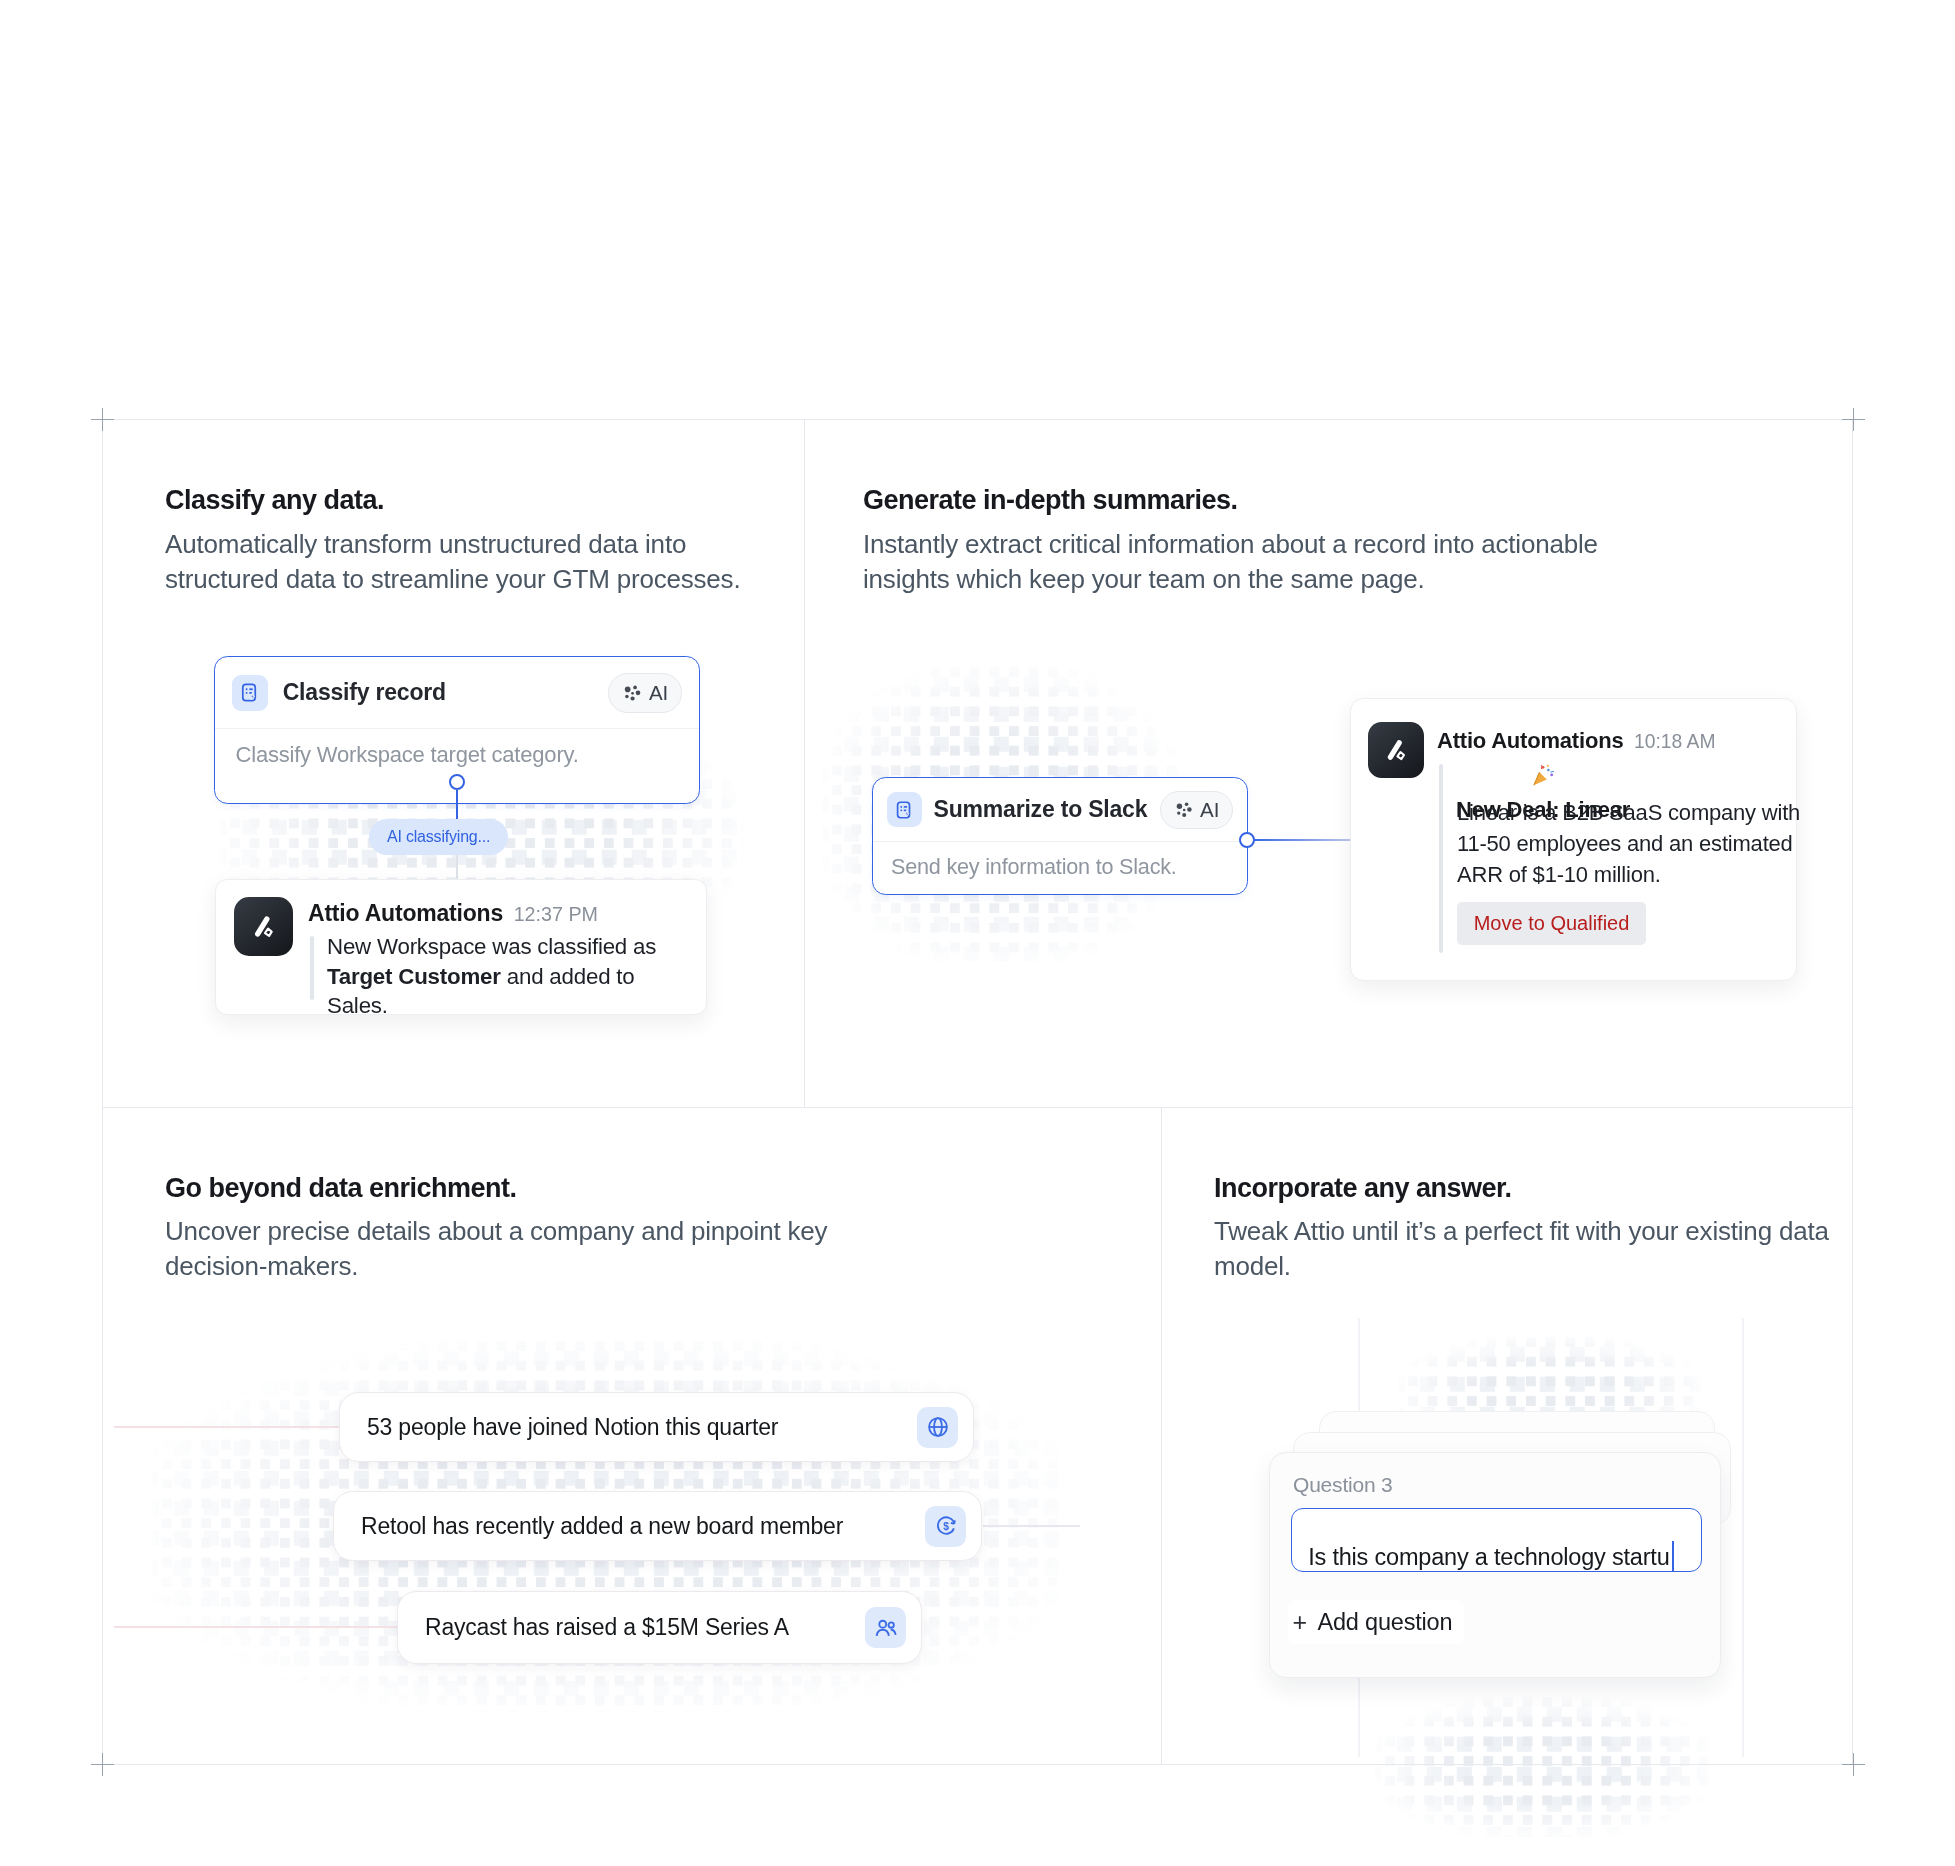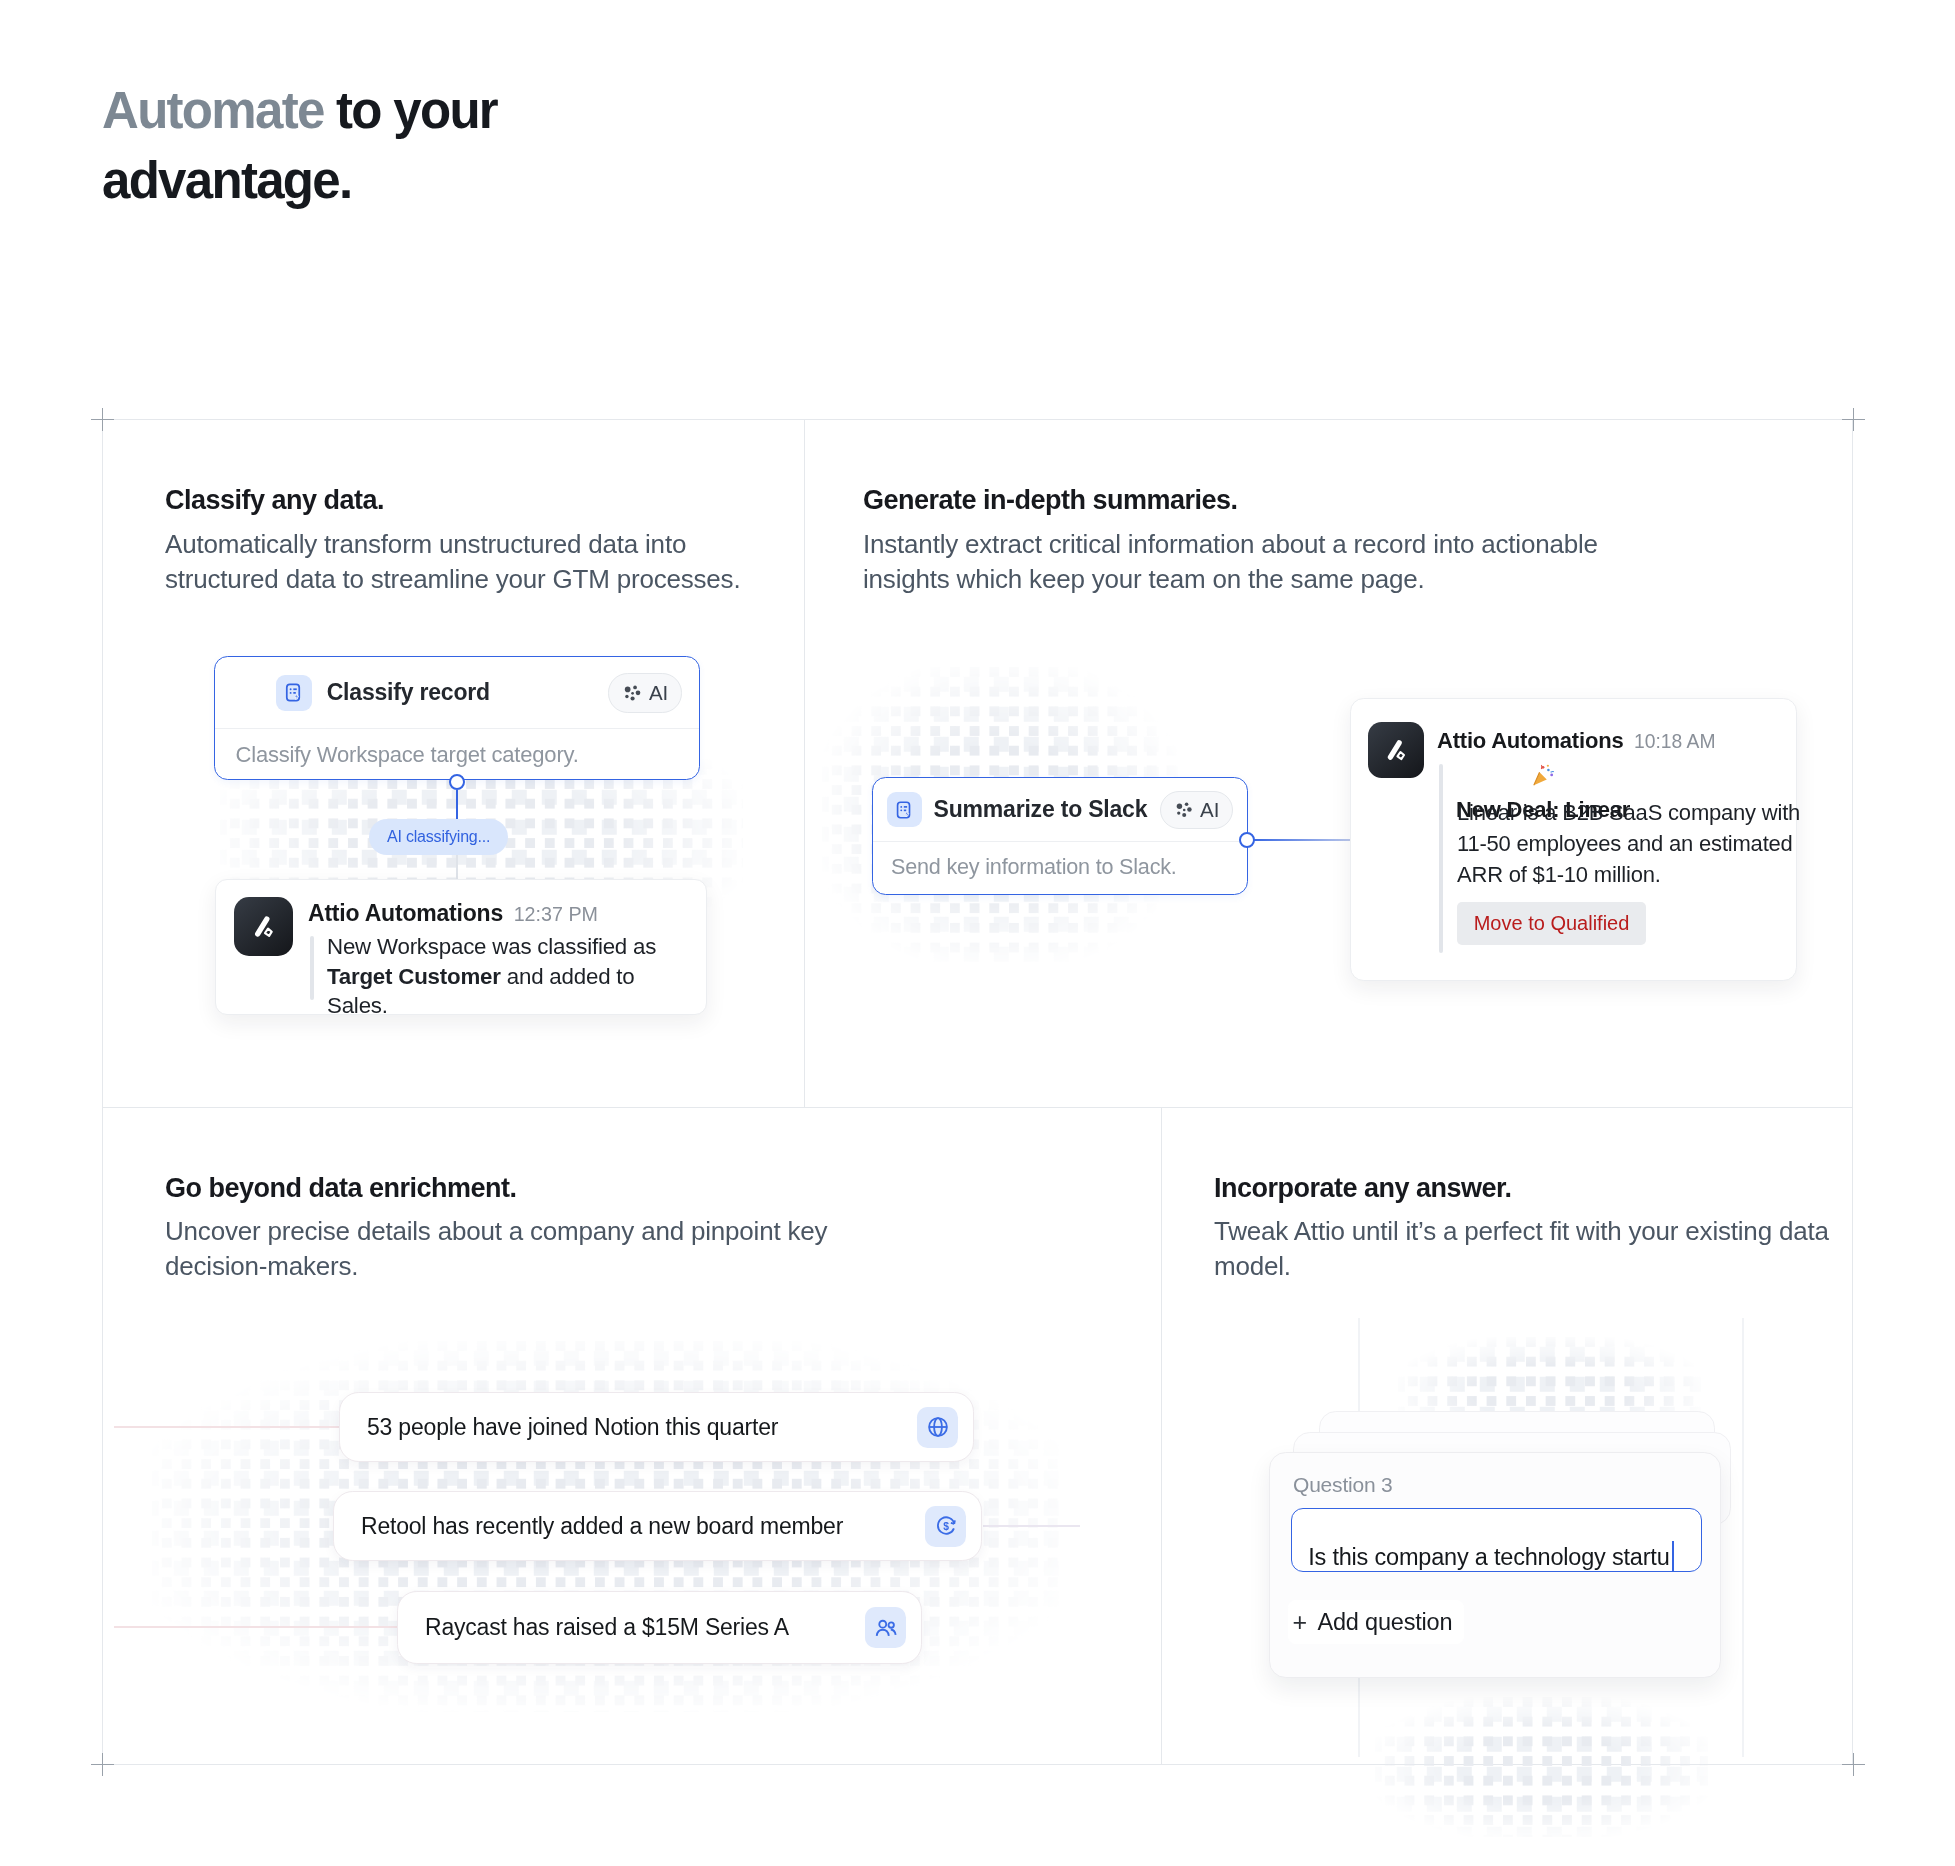--- a/index.html
+++ b/index.html
@@ -83,41 +83,40 @@
   .add-q{position:absolute;display:flex;align-items:center;gap:10.6px;font-size:23.5px;color:#191c21;
          background:#fff;border-radius:7.6px;padding:7.6px 12px 7.6px 4.5px;letter-spacing:-0.2px;}
   .add-q .plus{font-size:25px;color:#2a2e34;}
   .vfaint{position:absolute;width:1.5px;background:#f1f3f6;}
 </style>
 </head>
 <body>
 
 <div id="canvas">
 
-  <div class="abs h1" style="left:102px;top:76px;width:576px;"><span class="hl">Automate</span> <span>to your advantage.</span></div>
 
 
   <div class="gline" style="left:102px;top:419px;width:1751px;height:1.1px;"></div>
   <div class="gline" style="left:102px;top:1764px;width:1751px;height:1.1px;"></div>
   <div class="gline" style="left:102px;top:419px;width:1.1px;height:1346px;"></div>
   <div class="gline" style="left:1852px;top:419px;width:1.1px;height:1346px;"></div>
   <div class="gline" style="left:102px;top:1107px;width:1751px;height:1.1px;"></div>
   <div class="gline" style="left:804px;top:419px;width:1.1px;height:688px;"></div>
   <div class="gline" style="left:1161px;top:1107px;width:1.1px;height:658px;"></div>
   <div class="cross" style="left:91px;top:408px;"></div>
   <div class="cross" style="left:1842px;top:408px;"></div>
   <div class="cross" style="left:91px;top:1753px;"></div>
   <div class="cross" style="left:1842px;top:1753px;"></div>
 
   <div class="abs sec-h" style="left:165px;top:485px;">Classify any data.</div>
   <div class="abs sec-d" style="left:165px;top:527px;width:606px;">Automatically transform unstructured data into structured data to streamline your GTM processes.</div>
 
   <div class="dots" style="left:220px;top:720px;width:523px;height:227px;"></div>
 
-  <div class="flowcard" style="left:214px;top:656px;width:486px;height:124px;padding-left:44px;">
+  <div class="flowcard" style="left:214px;top:656px;width:486px;height:148px;">
     <div class="flowhead" style="height:71px;">
       <div class="icon-sq">
         <svg width="23" height="23" viewBox="0 0 24 24" fill="none" stroke="#3464e3" stroke-width="1.8">
           <rect x="5" y="3.5" width="13" height="17" rx="3.2"></rect>
           <circle cx="9" cy="8.6" r="1" fill="#3464e3" stroke="none"></circle>
             <path d="M11.8 8.6h3.6"></path>
           <circle cx="9" cy="12.4" r="1" fill="#3464e3" stroke="none"></circle>
             <path d="M11.8 12.4h2.6"></path>
           <path d="M15.6 13.2l-2.4 3.4h1.8l-.7 3 3.1-3.8h-1.9z" fill="#3464e3" stroke="#fff" stroke-width="0.7"></path>
         </svg>

